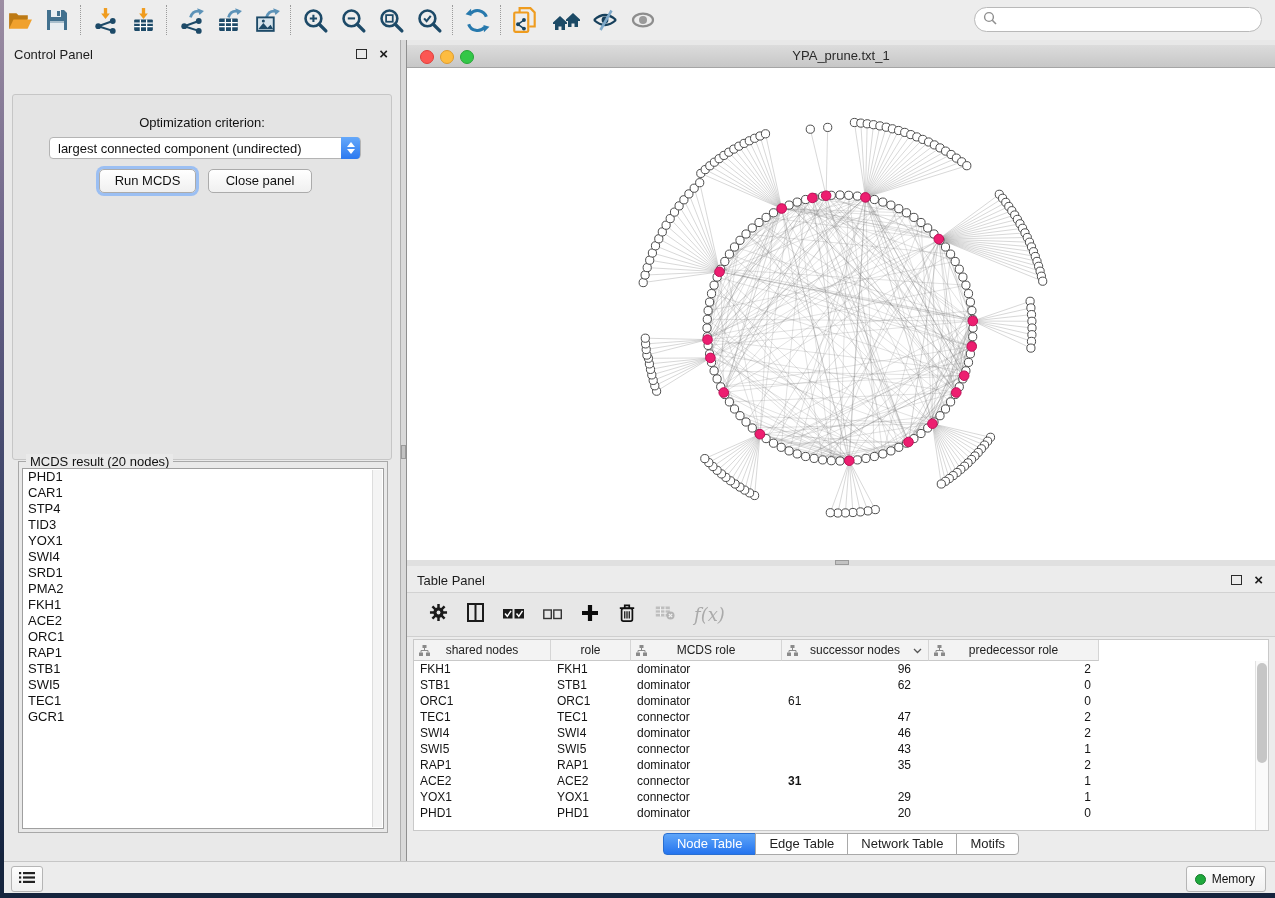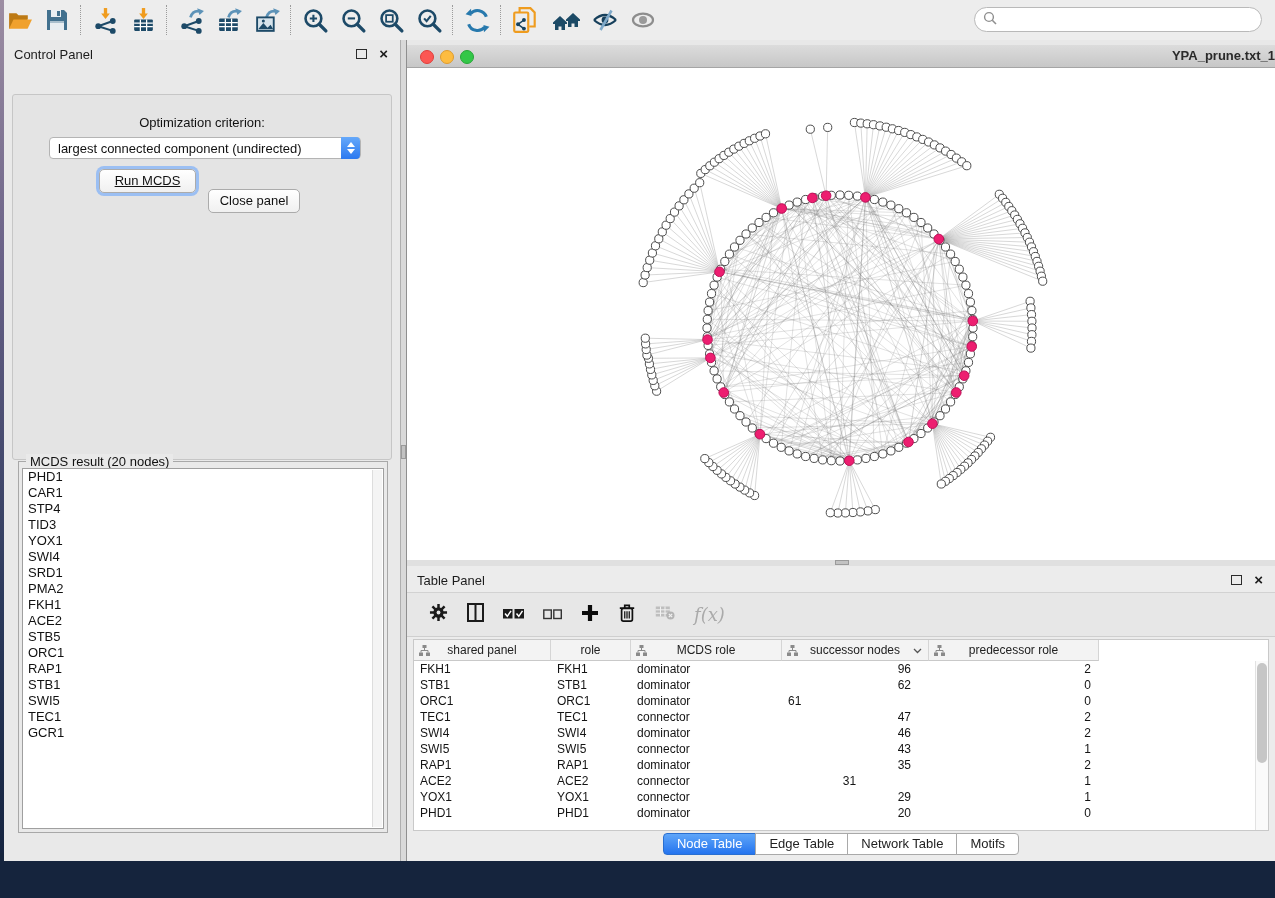--- a/index.html
+++ b/index.html
@@ -39,43 +39,43 @@
     border:1px solid #c6c6c6;border-radius:3px;}
   #opt-label{position:absolute;left:0;top:20px;width:100%;text-align:center;font-size:13px;color:#111;}
   #cp-dropdown{position:absolute;left:36px;top:42px;width:312px;height:22px;background:#fff;
     border:1px solid #b4b4b4;border-radius:4px;font-size:13px;color:#111;line-height:22px;padding-left:8px;box-sizing:border-box;}
   #cp-dd-btn{position:absolute;right:0;top:-1px;width:19px;height:22px;border-radius:0 4px 4px 0;
     background:linear-gradient(#66a9fa,#2b79f0);display:flex;flex-direction:column;align-items:center;justify-content:center;gap:2px;}
   .dd-up{width:0;height:0;border-left:4px solid transparent;border-right:4px solid transparent;border-bottom:5px solid #fff;}
   .dd-dn{width:0;height:0;border-left:4px solid transparent;border-right:4px solid transparent;border-top:5px solid #fff;}
   .cp-btn{position:absolute;top:74px;height:24px;background:linear-gradient(#fff,#f0f0f0);
     border:1px solid #ababab;border-radius:5px;font-size:13px;color:#111;text-align:center;line-height:22px;box-sizing:border-box;}
-  #run-btn{left:86px;width:97px;box-shadow:0 0 0 3px rgba(115,170,250,.65);text-decoration:underline;}
-  #close-btn{left:195px;width:92px;margin-top:20px;}
+  #run-btn{left:86px;width:97px;box-shadow:0 0 0 3px rgba(115,170,250,.65);}
+  #close-btn{left:195px;width:104px;}
   #mcds-fs{position:absolute;left:14px;top:421px;width:370px;height:372px;border:1px solid #a8a8a8;box-sizing:border-box;}
   #mcds-legend{position:absolute;left:7px;top:-8px;background:#e9e9e9;padding:0 4px;font-size:13px;color:#111;}
   #mcds-list{position:absolute;left:3px;top:6px;right:3px;bottom:3px;background:#fff;border:1px solid #9f9f9f;overflow:hidden;}
   .mcds-item{font-size:13px;color:#111;height:16px;line-height:16px;padding-left:5px;}
   #mcds-scroll{position:absolute;right:1px;top:1px;bottom:1px;width:9px;background:#f4f4f4;border-left:1px solid #ddd;}
 
   
   #v-split{left:400px;top:40px;width:7px;height:821px;background:#d9d9d9;border-left:1px solid #aeaeae;border-right:1px solid #8f8f8f;box-sizing:border-box;}
   #v-grip{position:absolute;left:0px;top:405px;width:5px;height:14px;background:#c2c2c2;border:1px solid #9a9a9a;box-sizing:border-box;}
   #h-split{left:407px;top:560px;width:868px;height:6px;background:#e0e0e0;}
   #h-grip{position:absolute;left:428px;top:0px;width:14px;height:5px;background:#c2c2c2;border:1px solid #9a9a9a;box-sizing:border-box;}
 
   
   #right-top{left:407px;top:40px;width:868px;height:5px;background:#e8e8e8;}
   #net-titlebar{left:407px;top:45px;width:868px;height:23px;background:linear-gradient(#dcdcdc,#c7c7c7);
     border-bottom:1px solid #a5a5a5;box-sizing:border-box;}
   .tlight{position:absolute;top:5px;width:12px;height:12px;border-radius:50%;}
   #tl-red{left:13px;background:#fc5753;border:0.5px solid #df3e3a;}
   #tl-yellow{left:33px;background:#fdbc40;border:0.5px solid #de9b2d;}
   #tl-green{left:53px;background:#33c748;border:0.5px solid #27a537;}
-  #net-title{position:absolute;left:0;top:3px;width:100%;text-align:right;font-size:13px;font-weight:bold;color:#2a2a2a;}
+  #net-title{position:absolute;left:0;top:3px;width:100%;text-align:center;font-size:13px;font-weight:normal;color:#2a2a2a;}
   #net-canvas{left:407px;top:68px;width:868px;height:492px;background:#fff;}
   #graph{position:absolute;left:0;top:0;}
   .edge{stroke:#6f6f6f;stroke-opacity:.26;stroke-width:.8;}
   .hedge{stroke:#6f6f6f;stroke-opacity:.33;stroke-width:.9;}
   .ledge{stroke:#8f8f8f;stroke-opacity:.5;stroke-width:.7;}
 
   
   #table-panel{left:407px;top:566px;width:868px;height:295px;background:#ececec;}
   #tp-toolbar{position:absolute;left:0;top:26px;width:100%;height:45px;background:#e7e7e7;
     border-top:1px solid #d2d2d2;border-bottom:1px solid #cfcfcf;box-sizing:border-box;
@@ -318,21 +318,20 @@
       <div class="mcds-item">PHD1</div>
           <div class="mcds-item">CAR1</div>
           <div class="mcds-item">STP4</div>
           <div class="mcds-item">TID3</div>
           <div class="mcds-item">YOX1</div>
           <div class="mcds-item">SWI4</div>
           <div class="mcds-item">SRD1</div>
           <div class="mcds-item">PMA2</div>
           <div class="mcds-item">FKH1</div>
           <div class="mcds-item">ACE2</div>
-          <div class="mcds-item">STB5</div>
           <div class="mcds-item">ORC1</div>
           <div class="mcds-item">RAP1</div>
           <div class="mcds-item">STB1</div>
           <div class="mcds-item">SWI5</div>
           <div class="mcds-item">TEC1</div>
           <div class="mcds-item">GCR1</div>
         </div>
     </div>
   </div>
 
@@ -1059,21 +1058,21 @@
     </div>
     <div id="tp-tablewrap">
       <div id="tp-head">
           <div class="th" style="width: 137px;">
             <svg class="tree-ic" width="11" height="11" viewBox="0 0 11 11">
               <rect x="3.5" y="0" width="4" height="3"></rect>
               <rect x="0" y="7.5" width="4" height="3.5"></rect>
               <rect x="7" y="7.5" width="4" height="3.5"></rect>
               <path d="M5.5 3v2.5M2 7.5V5.5h7v2" fill="none" stroke="#8a8a8a" stroke-width="1"></path>
             </svg>
-            <span>shared panel</span>
+            <span>shared nodes</span>
           </div>
           <div class="th" style="width: 80px;">
             <span>role</span>
           </div>
           <div class="th" style="width: 151px;">
             <svg class="tree-ic" width="11" height="11" viewBox="0 0 11 11">
               <rect x="3.5" y="0" width="4" height="3"></rect>
               <rect x="0" y="7.5" width="4" height="3.5"></rect>
               <rect x="7" y="7.5" width="4" height="3.5"></rect>
               <path d="M5.5 3v2.5M2 7.5V5.5h7v2" fill="none" stroke="#8a8a8a" stroke-width="1"></path>
@@ -1149,21 +1148,21 @@
             <div class="td" style="width: 137px; text-align: left;">RAP1</div>
             <div class="td" style="width: 80px; text-align: left;">RAP1</div>
             <div class="td" style="width: 151px; text-align: left;">dominator</div>
             <div class="td num4" style="width: 147px; text-align: right;">35</div>
             <div class="td num5" style="width: 170px; text-align: right;">2</div>
           </div>
           <div class="tr">
             <div class="td" style="width: 137px; text-align: left;">ACE2</div>
             <div class="td" style="width: 80px; text-align: left;">ACE2</div>
             <div class="td" style="width: 151px; text-align: left;">connector</div>
-            <div class="td num4" style="width: 147px; text-align: center;">31</div>
+            <div class="td num4" style="width: 147px; text-align: left; font-weight: bold;">31</div>
             <div class="td num5" style="width: 170px; text-align: right;">1</div>
           </div>
           <div class="tr">
             <div class="td" style="width: 137px; text-align: left;">YOX1</div>
             <div class="td" style="width: 80px; text-align: left;">YOX1</div>
             <div class="td" style="width: 151px; text-align: left;">connector</div>
             <div class="td num4" style="width: 147px; text-align: right;">29</div>
             <div class="td num5" style="width: 170px; text-align: right;">1</div>
           </div>
           <div class="tr">
@@ -1179,14 +1178,33 @@
         </div>
     </div>
     <div id="tp-tabs">
       <div class="seg-tab first active">Node Table</div>
       <div class="seg-tab">Edge Table</div>
       <div class="seg-tab">Network Table</div>
       <div class="seg-tab last">Motifs</div>
     </div>
   </div>
 
+  <div id="status-bar" class="abs">
+    <span id="list-btn">
+        <span>
+      <svg width="16" height="13" viewBox="0 0 16 13">
+            <g fill="#222">
+              <rect x="0" y="1" width="2.2" height="2.2"></rect>
+              <rect x="4" y="1" width="12" height="2.2"></rect>
+              <rect x="0" y="5.4" width="2.2" height="2.2"></rect>
+              <rect x="4" y="5.4" width="12" height="2.2"></rect>
+              <rect x="0" y="9.8" width="2.2" height="2.2"></rect>
+              <rect x="4" y="9.8" width="12" height="2.2"></rect>
+            </g>
+          </svg></span>
+      </span>
+    <span id="memory-btn">
+      <span id="mem-dot"></span>
+      <span>Memory</span>
+    </span>
+  </div>
 
 </div>
 
 </body></html>

